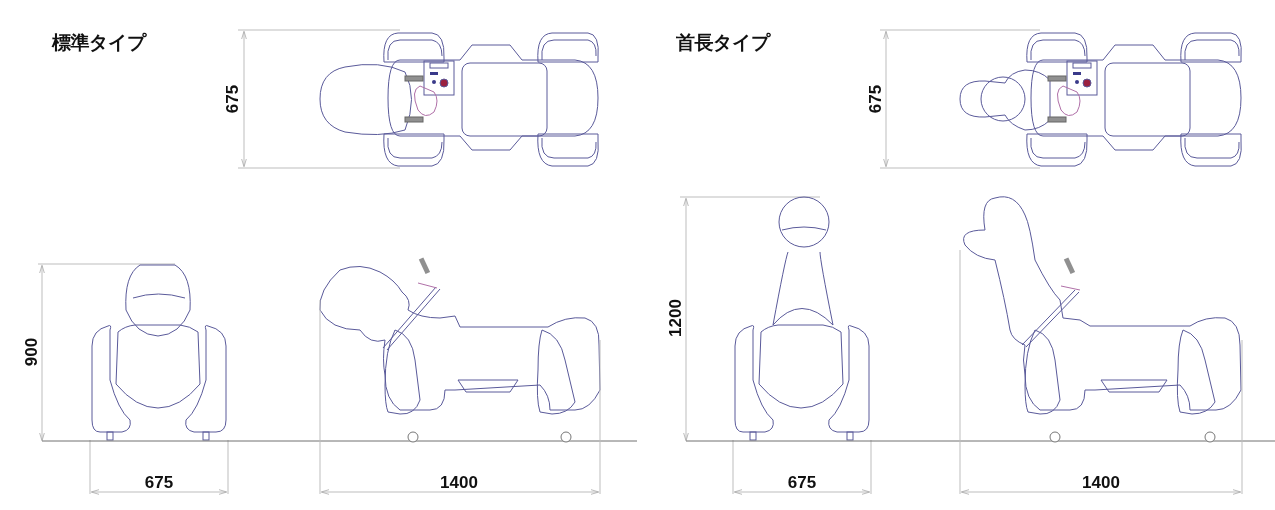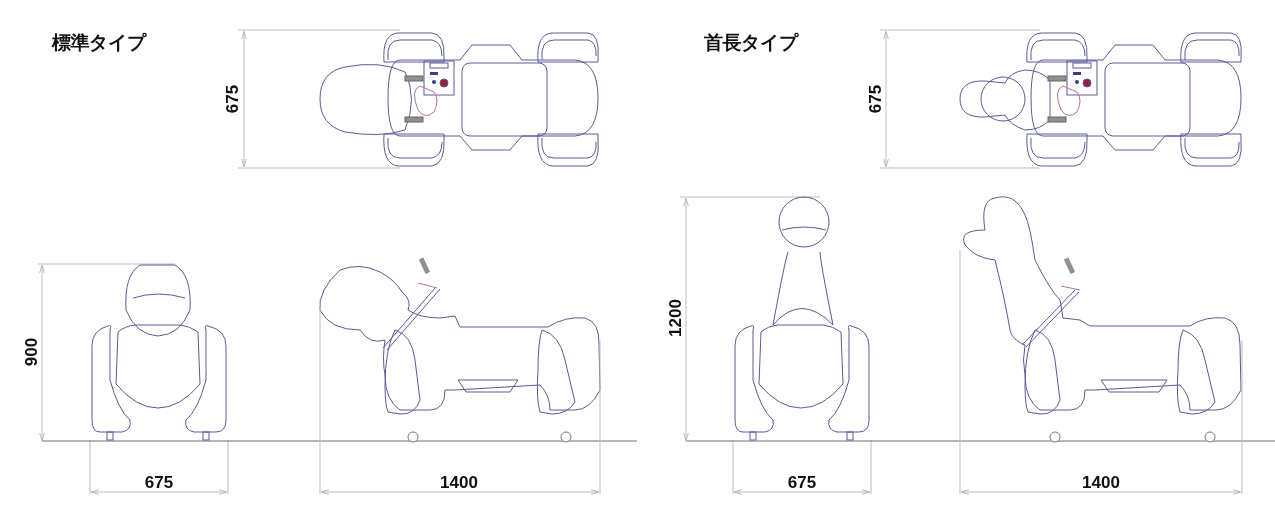--- a/index.html
+++ b/index.html
@@ -9,21 +9,21 @@
   .dim-text { font-family:"Liberation Sans", sans-serif; font-weight:bold; font-size:17px; fill:#111; }
   .ol { fill:none; stroke:#5a5a9a; stroke-width:1; }
   .dim { stroke:#bdbdbd; stroke-width:1; fill:none; }
   .ground { stroke:#707070; stroke-width:1; }
   .pink { fill:none; stroke:#b070a8; stroke-width:1; }
 </style>
 </head>
 <body>
 
 <div class="title" style="left:52px;top:30px;">標準タイプ</div>
-<div class="title" style="left:704px;top:30px;">首長タイプ</div>
+<div class="title" style="left:676px;top:30px;">首長タイプ</div>
 
 <svg class="drawing" width="1275" height="510" viewBox="0 0 1275 510">
   <defs>
     <marker id="arr" viewBox="0 0 10 10" refX="9" refY="5" markerWidth="8" markerHeight="8" orient="auto-start-reverse">
       <path d="M0,2 L10,5 L0,8" fill="none" stroke="#aaa" stroke-width="1"></path>
     </marker>
   </defs>
 
   <g>
     <line class="dim" x1="238" y1="30" x2="400" y2="30"></line>

